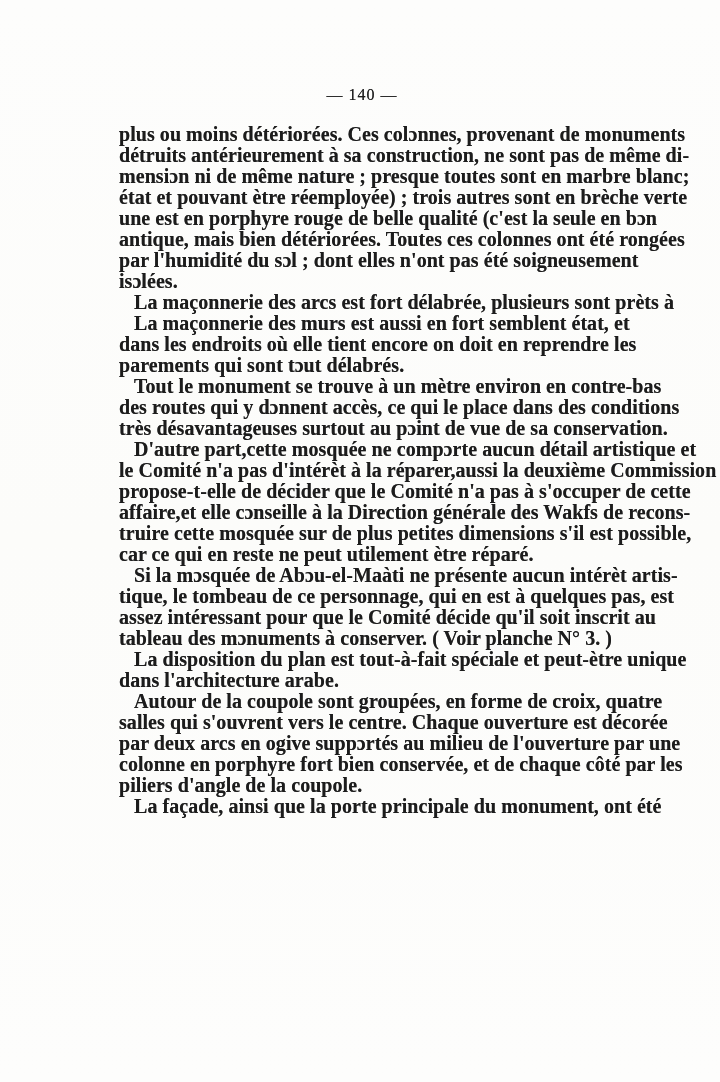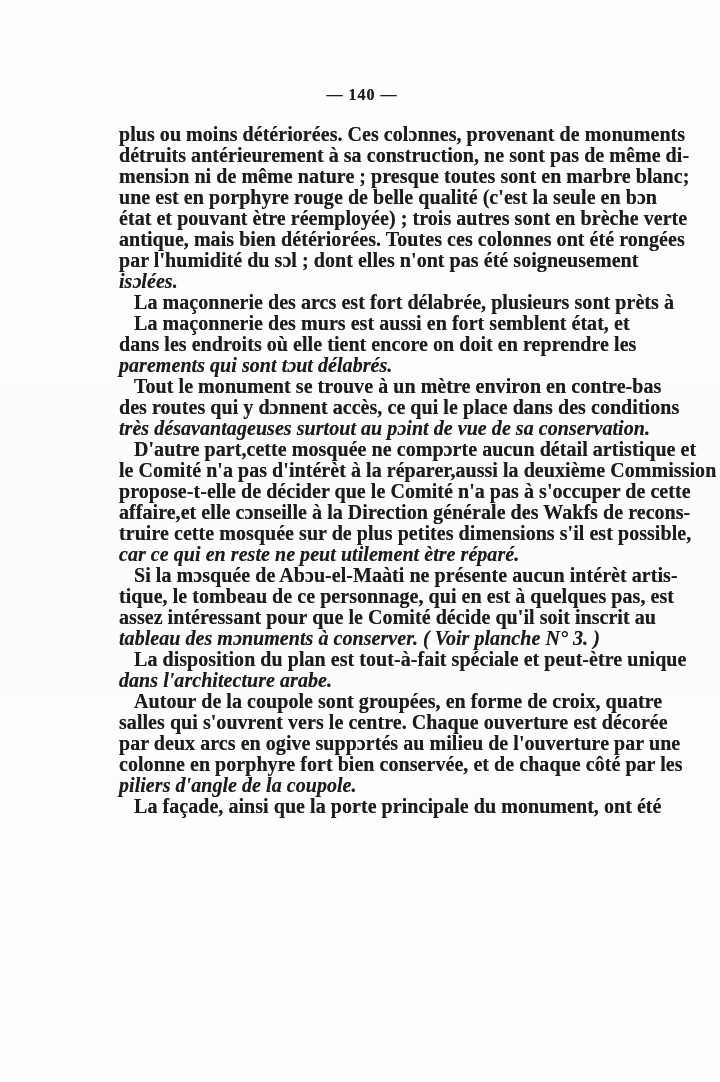--- a/index.html
+++ b/index.html
@@ -16,21 +16,21 @@
     font-family: "Liberation Serif", "DejaVu Serif", serif;
     color: #1c1c1c;
   }
   .running-head {
     position: absolute;
     top: 86px;
     left: 119px;
     width: 486px;
     text-align: center;
     font-size: 16px;
-    font-weight: bold;
+    font-weight: normal;
     letter-spacing: 1px;
     text-shadow: 0 0 0.4px rgba(25,25,25,0.65);
   }
   .text-block {
     position: absolute;
     top: 124px;
     left: 119px;
     width: 486px;
   }
   .paragraph {
@@ -43,38 +43,37 @@
     font-weight: bold;
     white-space: nowrap;
     text-align: justify;
     text-align-last: justify;
     text-justify: inter-word;
     letter-spacing: 0.05px;
     text-shadow: 0 0 0.4px rgba(25,25,25,0.6);
   }
   .line.para-end {
     text-align-last: left;
-    font-style: italic;
   }
   .line.indent {
     text-indent: 15px;
   }
 </style>
 </head>
 <body>
 
 <div class="page">
   <div class="running-head">— 140 —</div>
   <div class="text-block">
       <div class="paragraph">
         <div class="line">plus ou moins détériorées. Ces colɔnnes, provenant de monuments</div>
         <div class="line">détruits antérieurement à sa construction, ne sont pas de même di-</div>
         <div class="line">mensiɔn ni de même nature ; presque toutes sont en marbre blanc;</div>
+        <div class="line">état et pouvant ètre réemployée) ; trois autres sont en brèche verte</div>
         <div class="line">une est en porphyre rouge de belle qualité (c'est la seule en bɔn</div>
-        <div class="line">état et pouvant ètre réemployée) ; trois autres sont en brèche verte</div>
         <div class="line">antique, mais bien détériorées. Toutes ces colonnes ont été rongées</div>
         <div class="line">par l'humidité du sɔl ; dont elles n'ont pas été soigneusement</div>
         <div class="line para-end">isɔlées.</div>
       </div>
       <div class="paragraph">
         <div class="line indent">La maçonnerie des arcs est fort délabrée, plusieurs sont prèts à</div>
       </div>
       <div class="paragraph">
         <div class="line indent">La maçonnerie des murs est aussi en fort semblent état, et</div>
         <div class="line">dans les endroits où elle tient encore on doit en reprendre les</div>

